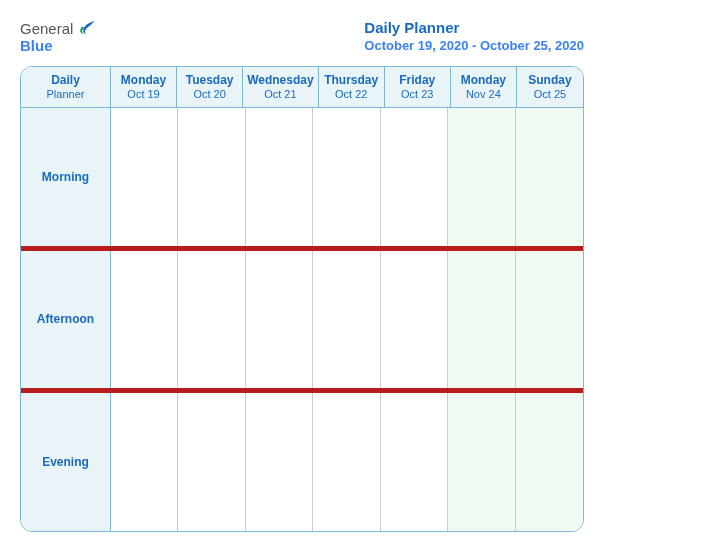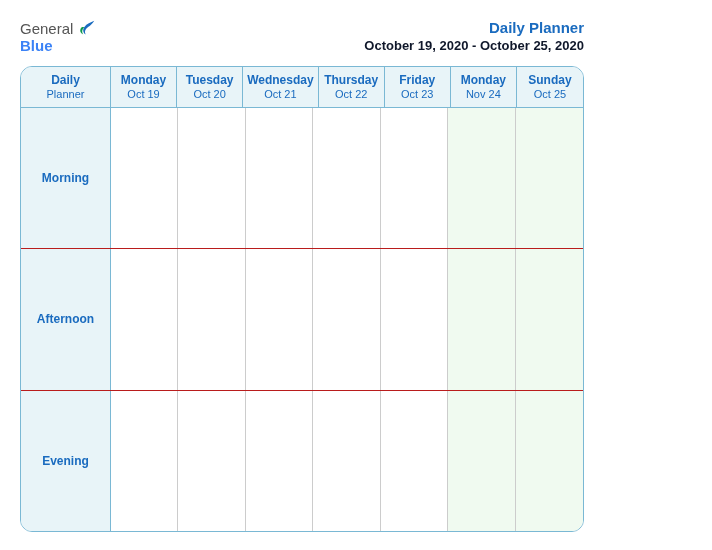--- a/index.html
+++ b/index.html
@@ -45,31 +45,31 @@
     .logo-block {
       display: flex;
       flex-direction: column;
       align-items: flex-start;
     }
     .logo-row {
       display: flex;
       align-items: center;
     }
     .title-block {
-      text-align: right;
+      text-align: left;
     }
     .title-main {
       font-size: 15px;
       color: #1a6bbf;
       font-weight: bold;
       line-height: 1.3;
     }
     .title-sub {
       font-size: 13px;
-      color: #0f172a;
+      color: #3b82f6;
       font-weight: bold;
       line-height: 1.3;
     }
     .calendar {
       flex: 1;
       border: 1.5px solid #7ab8d4;
       border-radius: 12px;
       overflow: hidden;
       display: flex;
       flex-direction: column;
@@ -105,21 +105,21 @@
     }
     .cal-body {
       flex: 1;
       display: flex;
       flex-direction: column;
     }
     .cal-row {
       flex: 1;
       display: grid;
       grid-template-columns: 90px repeat(7, 1fr);
-      border-bottom: 1px solid #b91c1c;
+      border-bottom: 5px solid #b91c1c;
     }
     .cal-row:last-child {
       border-bottom: none;
     }
     .cal-row-label {
       background: #e8f4f8;
       display: flex;
       align-items: center;
       justify-content: center;
       border-right: 1px solid #7ab8d4;

